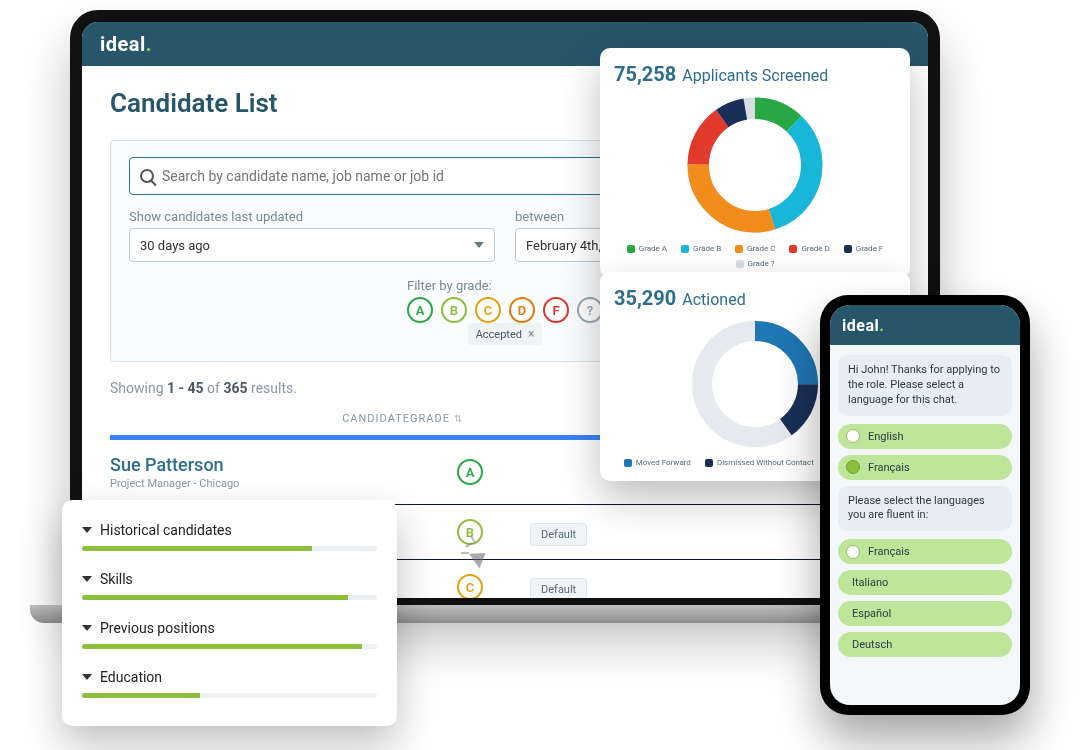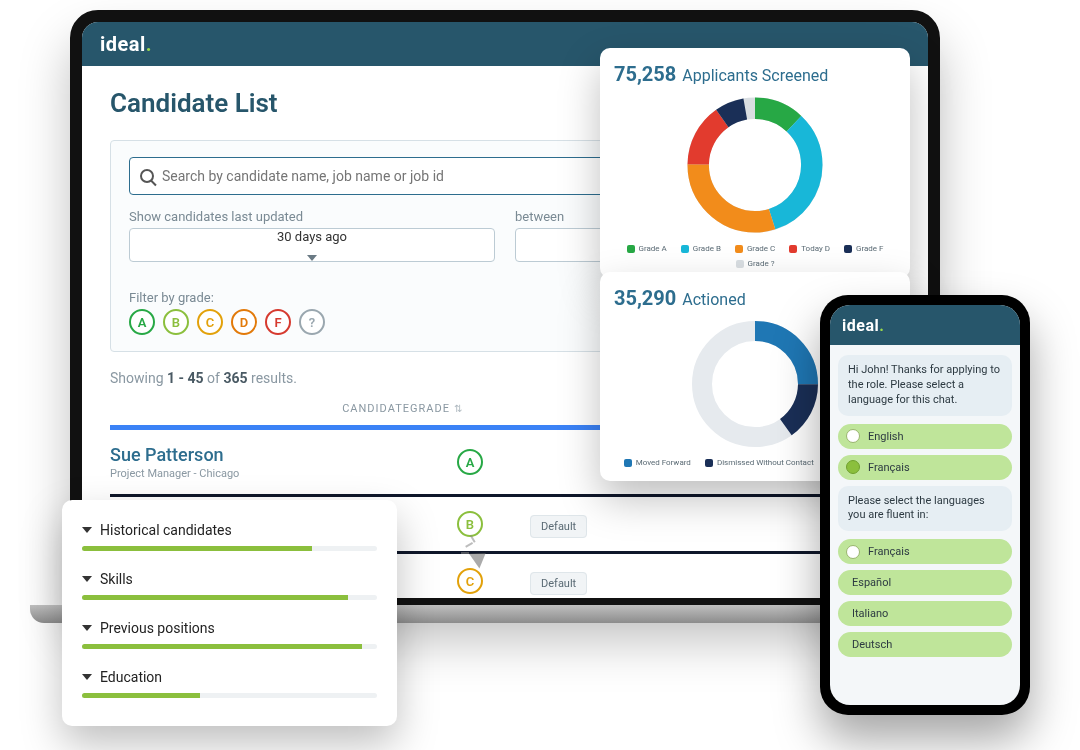--- a/index.html
+++ b/index.html
@@ -39,25 +39,24 @@
   .search-icon { width: 14px; height: 14px; border: 2px solid #555; border-radius: 50%; position: relative; }
   .search-icon::after { content: ""; position: absolute; width: 7px; height: 2px; background: #555; transform: rotate(45deg); bottom: -3px; right: -5px; }
 
   .filters-row { display: flex; gap: 20px; margin-top: 14px; }
   .field-group { flex: 1; }
   .field-label { font-size: 13px; color: #7a8a94; margin-bottom: 4px; display: block; }
   .select, .date {
     border: 1px solid #bccbd4; border-radius: 4px; height: 34px; background: #fff;
     display: flex; align-items: center; padding: 0 10px; font-size: 13px; color: #333;
     justify-content: space-between;
-    flex-direction: column;
   }
   .chev { width: 0; height: 0; border-left: 5px solid transparent; border-right: 5px solid transparent; border-top: 6px solid #6a7a84; }
 
-  .grade-filter-row { display: flex; align-items: center; margin-top: 28px; justify-content: space-between; }
+  .grade-filter-row { display: flex; align-items: center; margin-top: 16px; justify-content: space-between; flex-direction: column; }
   .grade-chips { display: flex; gap: 8px; align-items: center; }
   .grade-chip {
     width: 26px; height: 26px; border-radius: 50%; display: flex; align-items: center; justify-content: center;
     font-size: 13px; font-weight: 600; border: 2px solid; background: #fff;
   }
   .gA { border-color: #27a845; color: #27a845; }
   .gB { border-color: #8bbf3d; color: #8bbf3d; }
   .gC { border-color: #e2a10a; color: #e2a10a; }
   .gD { border-color: #e27a0a; color: #e27a0a; }
   .gF { border-color: #d63a2f; color: #d63a2f; }
@@ -72,21 +71,21 @@
   .results-meta { font-size: 14px; color: #8a98a2; margin: 18px 0 6px; }
   .results-meta b { color: #4a5a64; }
 
   .table-head { display: flex; font-size: 11px; letter-spacing: 1px; color: #8a98a2; padding: 10px 0; border-bottom: 5px solid #3b82f6; text-align: right;}
   .col-cand { width: 300px; }
   .col-grade { width: 120px; display:flex; align-items:center; gap:4px;}
   .col-actions { width: 160px; }
   .col-date { flex: 1; text-align: right; }
   .sort-icon { font-size: 10px; color:#aeb8bf; }
 
-  .row { display: flex; align-items: center; padding: 14px 0; border-bottom: 3px solid #0f172a; }
+  .row { display: flex; align-items: center; padding: 14px 0; border-bottom: 1px solid #0f172a; }
   .cand-name { color: #2d6d8e; font-size: 18px; font-weight: 500; }
   .cand-sub { font-size: 11px; color: #8a98a2; margin-top: 2px; }
   .row .col-grade { justify-content:center; }
   .default-pill { background:#f1f4f6; border:1px solid #dfe6ea; border-radius:4px; font-size:11px; padding:4px 10px; color:#5a6a74;}
   .date-txt { font-size:12px; color:#5a6a74; }
 
   .cursor-icon { position:absolute; left:385px; top:476px; width:28px; height:28px; opacity:.55; }
   .cursor-icon::before, .cursor-icon::after { content:""; position:absolute; background:#666; }
   .cursor-arrow { position:absolute; left:6px; top:6px; width:0;height:0;
     border-left:14px solid #666; border-top:9px solid transparent; border-bottom:9px solid transparent; transform:rotate(-35deg);}
@@ -277,21 +276,21 @@
     <span class="item">
         <span class="sw" style="background:#18b7d8"></span>
         <span>Grade B</span>
       </span>
     <span class="item">
         <span class="sw" style="background:#f28c1b"></span>
         <span>Grade C</span>
       </span>
     <span class="item">
         <span class="sw" style="background:#e23b2e"></span>
-        <span>Today D</span>
+        <span>Grade D</span>
       </span>
     <span class="item">
         <span class="sw" style="background:#1a2f57"></span>
         <span>Grade F</span>
       </span>
     <span class="item">
         <span class="sw" style="background:#d9dee2"></span>
         <span>Grade ?</span>
       </span>
   </div>
@@ -371,18 +370,18 @@
         <span>ideal</span><span class="dot">.</span>
       </span>
     </div>
     <div class="phone-body">
       <div class="bubble-in">Hi John! Thanks for applying to the role. Please select a language for this chat.</div>
       <div class="opt"><span class="radio"></span><span>English</span></div>
       <div class="opt selected"><span class="radio"></span><span>Français</span></div>
 
       <div class="bubble-in">Please select the languages you are fluent in:</div>
       <div class="opt"><span class="radio"></span><span>Français</span></div>
+      <div class="opt plain"><span>Italiano</span></div>
       <div class="opt plain"><span>Español</span></div>
-      <div class="opt plain"><span>Italiano</span></div>
       <div class="opt plain"><span>Deutsch</span></div>
     </div>
   </div>
 </div>
 
 </body></html>

